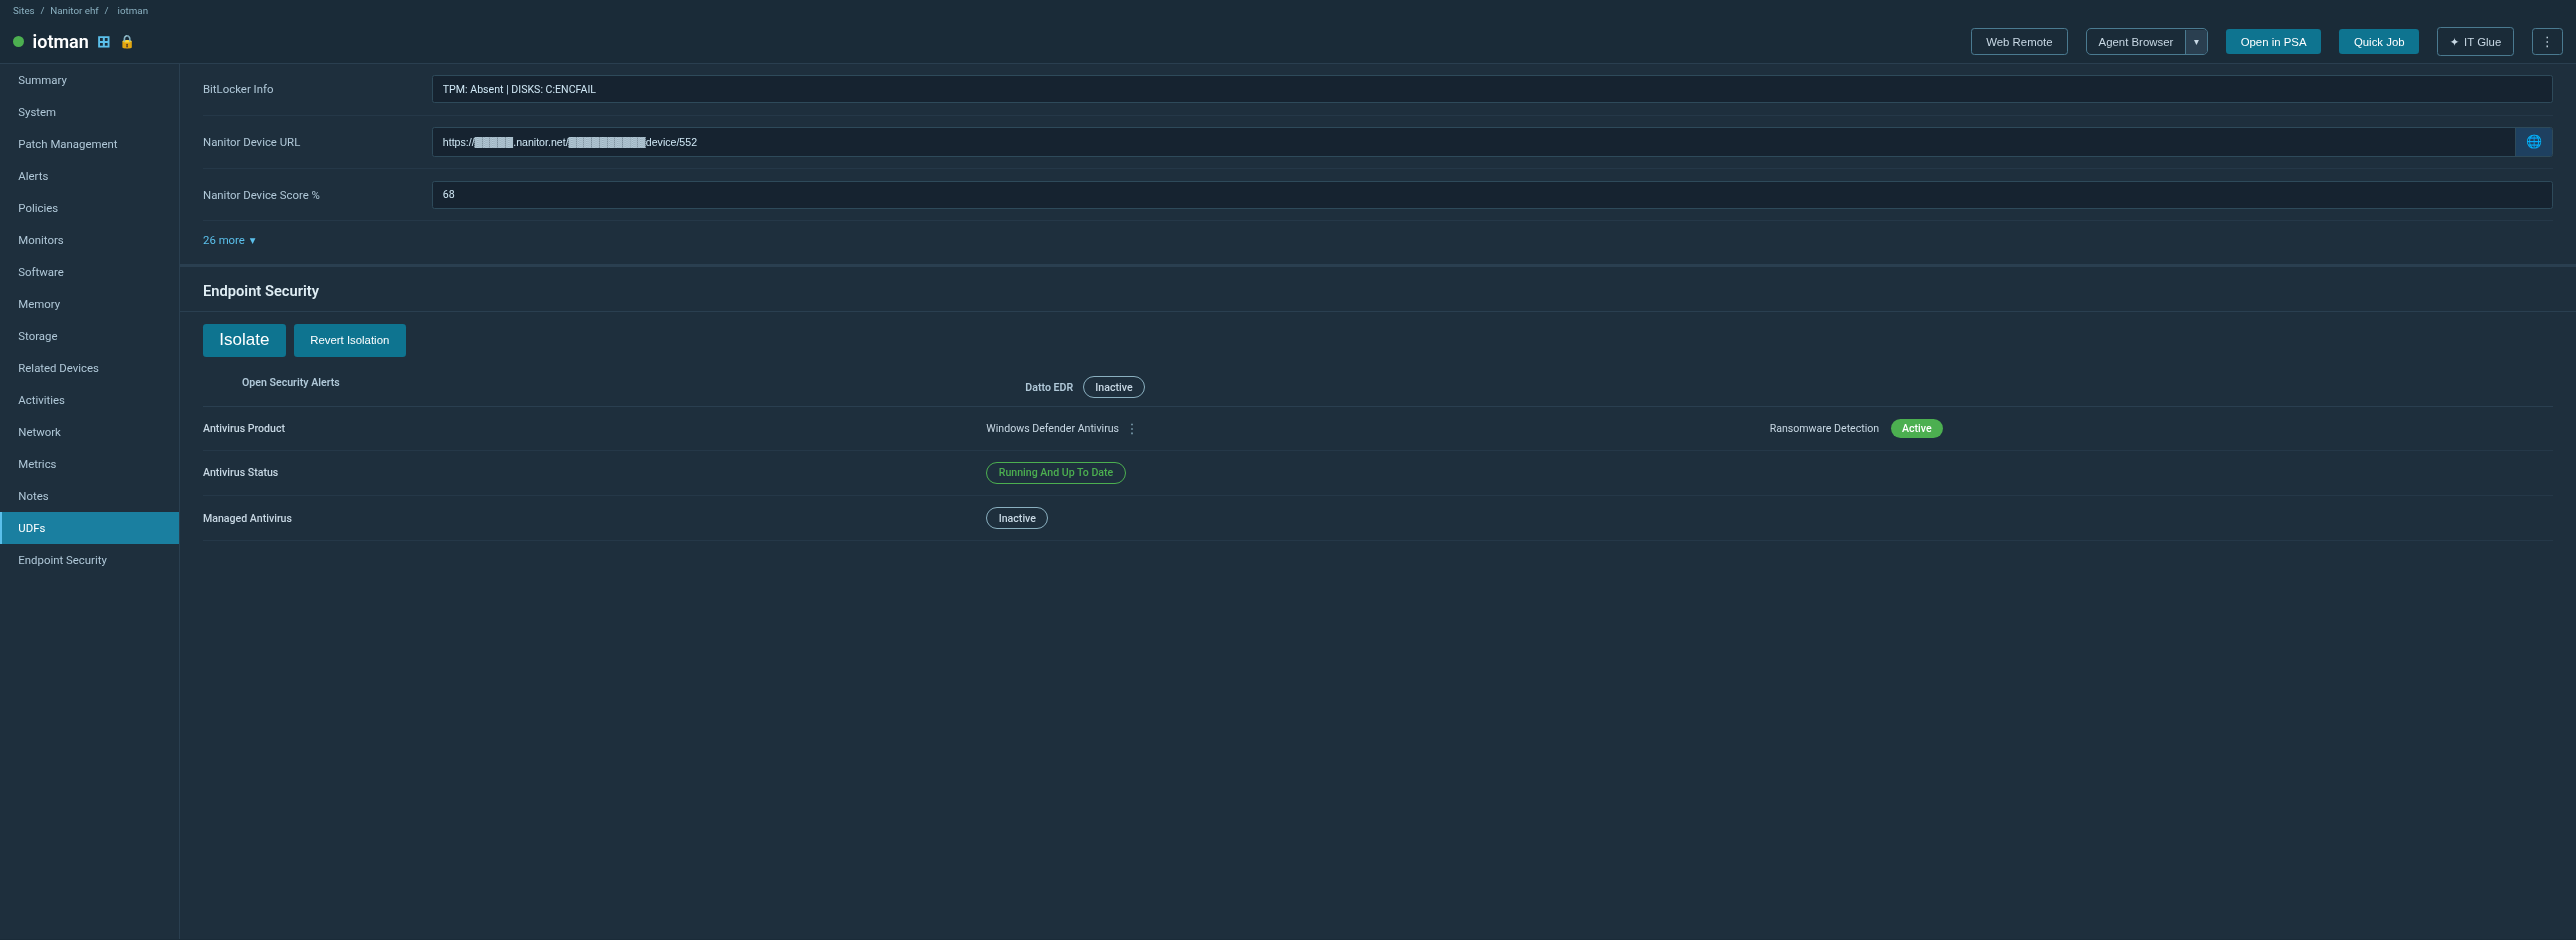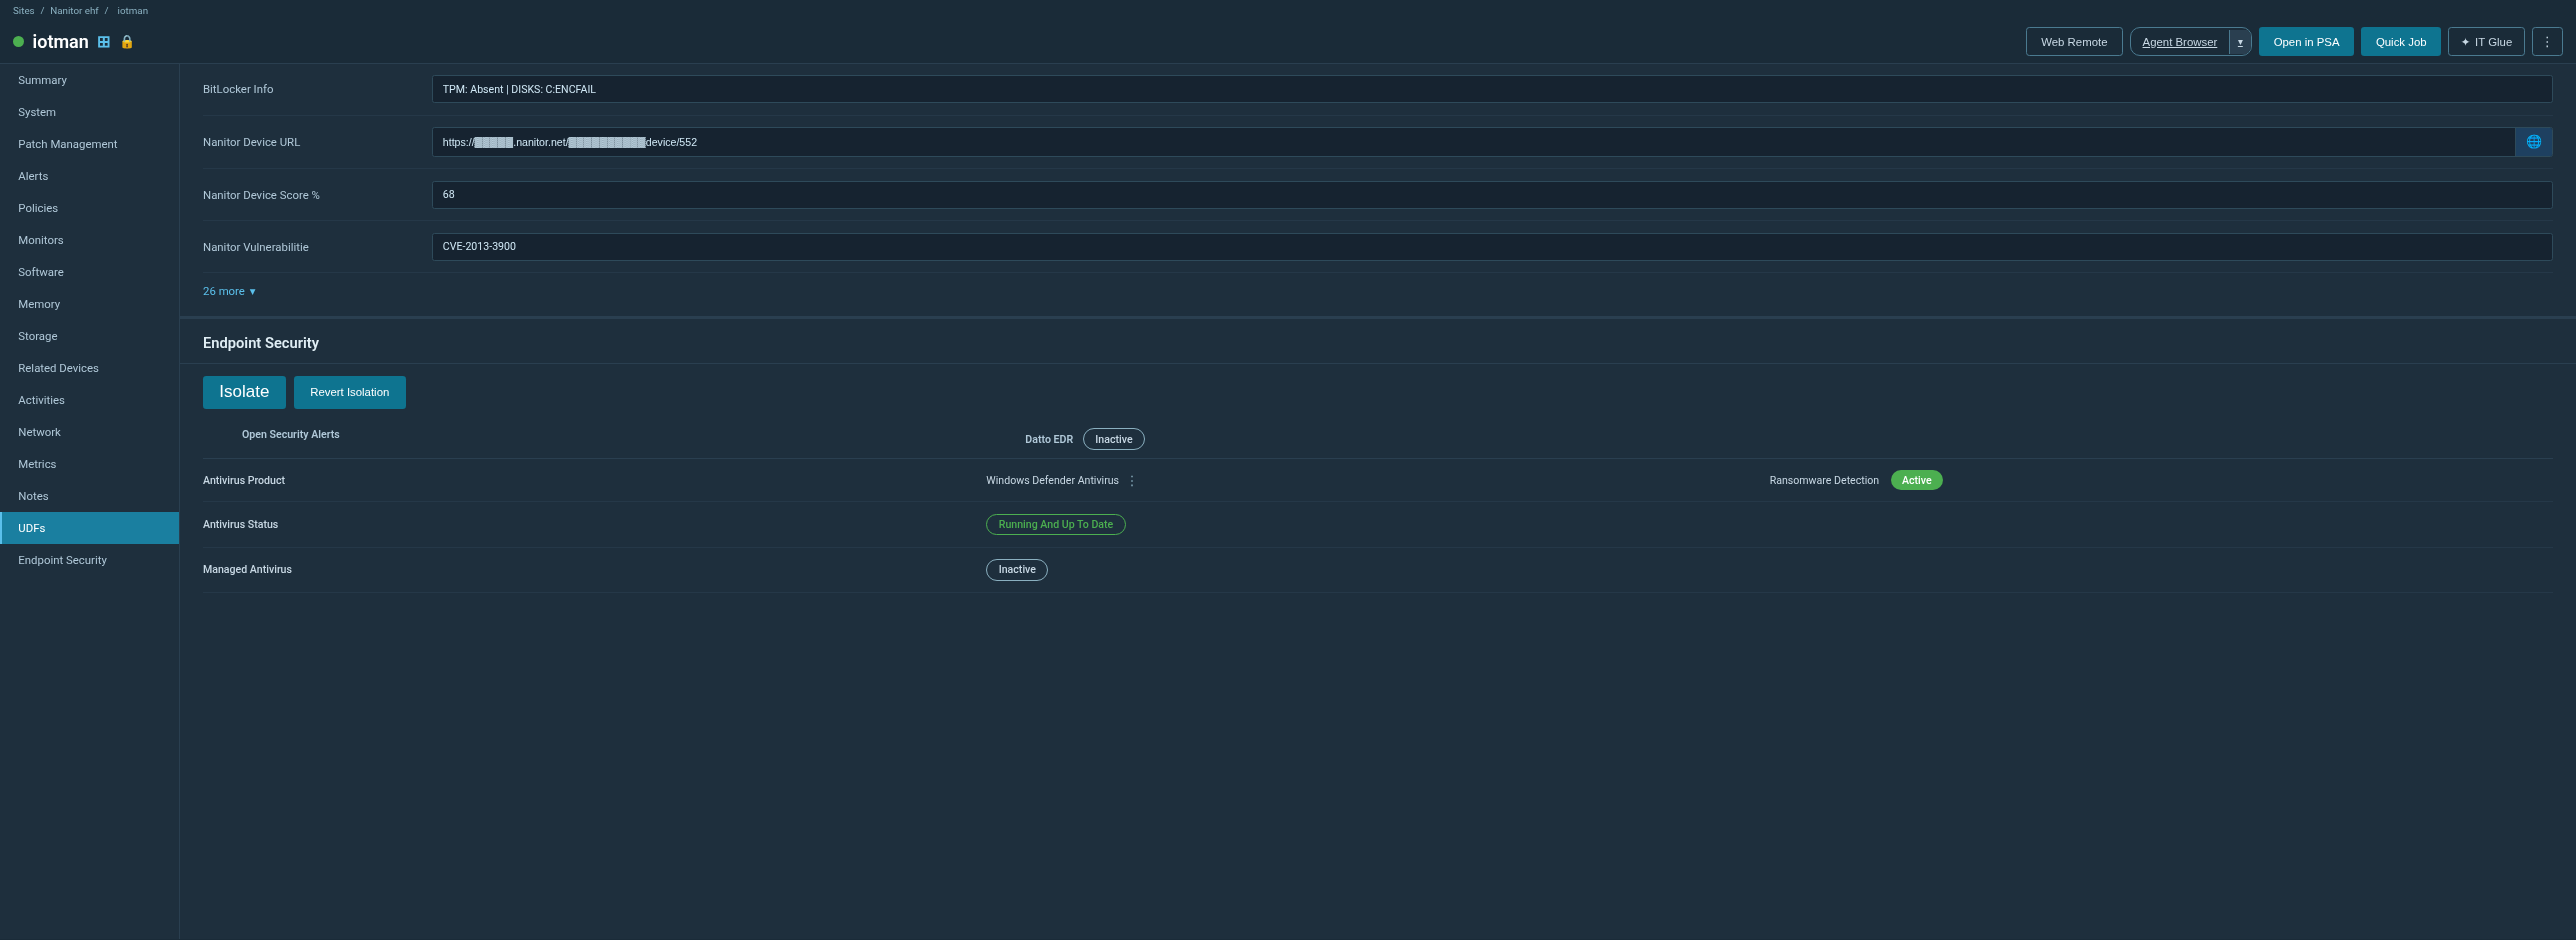--- a/index.html
+++ b/index.html
@@ -52,21 +52,22 @@
       color: #5bc0eb;
       font-size: 16.3px;
     }
     .device-title .lock-icon {
       color: #8ab0c0;
       font-size: 13px;
     }
 
     .header-actions {
       display: flex;
-      gap: 7px;
+      align-items: center;
+      gap: 18px;
     }
     .btn {
       padding: 6.5px 14.7px;
       border-radius: 3.3px;
       border: none;
       cursor: pointer;
       font-size: 11.4px;
       font-weight: 500;
     }
     .btn-outline {
@@ -79,23 +80,22 @@
       color: #fff;
       border: none;
     }
     .btn-agent {
       display: flex;
       align-items: center;
       gap: 0;
       padding: 0;
       background: transparent;
       border: 1.2px solid #4a7a90;
-      border-radius: 10px;
+      border-radius: 5px;
       overflow: hidden;
-      text-decoration: underline;
     }
     .btn-agent-main {
       padding: 6.5px 11.4px;
       background: transparent;
       color: #c8d8e4;
       border: none;
       cursor: pointer;
       font-size: 11.4px;
       font-weight: 500;
     }
@@ -463,26 +463,20 @@
           </div>
         </div>
 
         <div class="udf-row">
           <div class="udf-label">Nanitor Device Score %</div>
           <div class="udf-value-container">
             <div class="udf-input">68</div>
           </div>
         </div>
 
-        <div class="udf-row">
-          <div class="udf-label">Nanitor Vulnerabilitie</div>
-          <div class="udf-value-container">
-            <div class="udf-input">CVE-2013-3900</div>
-          </div>
-        </div>
 
       </div>
       <div class="more-link">
         <span>26 more</span>
         <span>▾</span>
       </div>
     </div>
 
     <div class="section endpoint-section">
       <div class="section-header">

